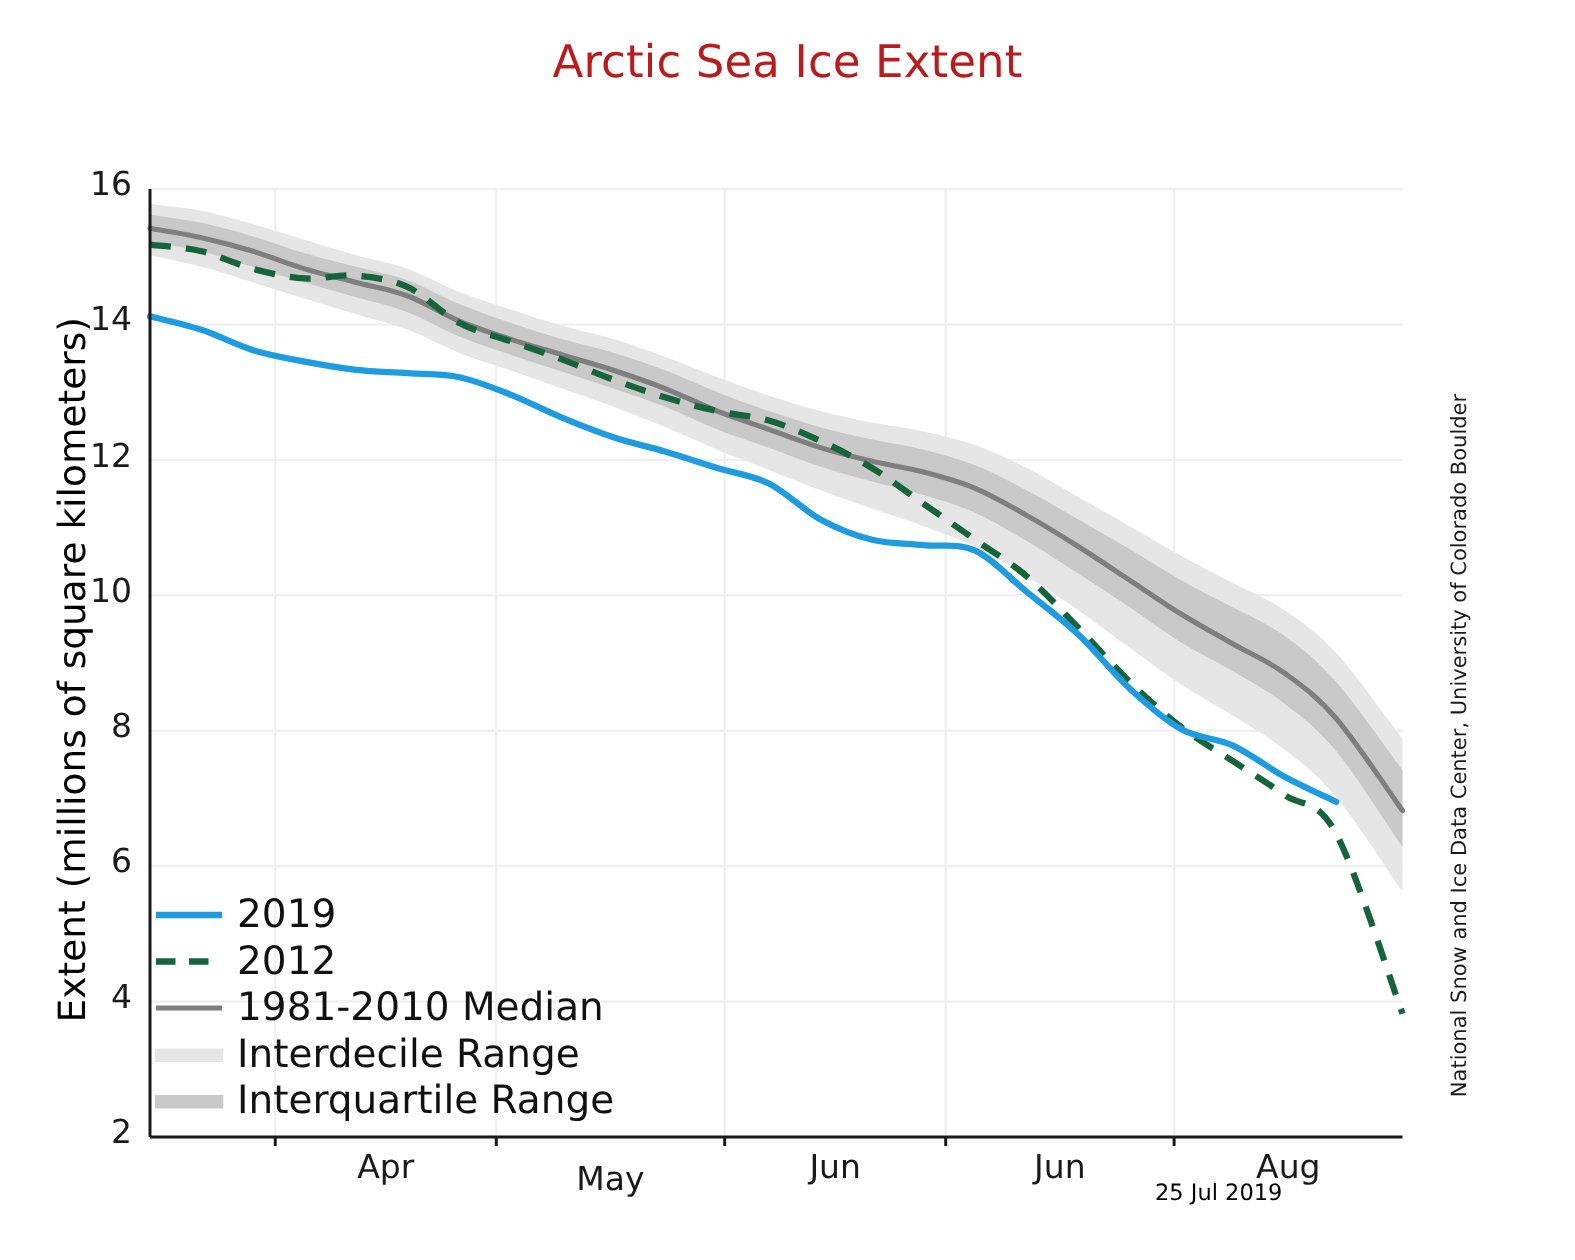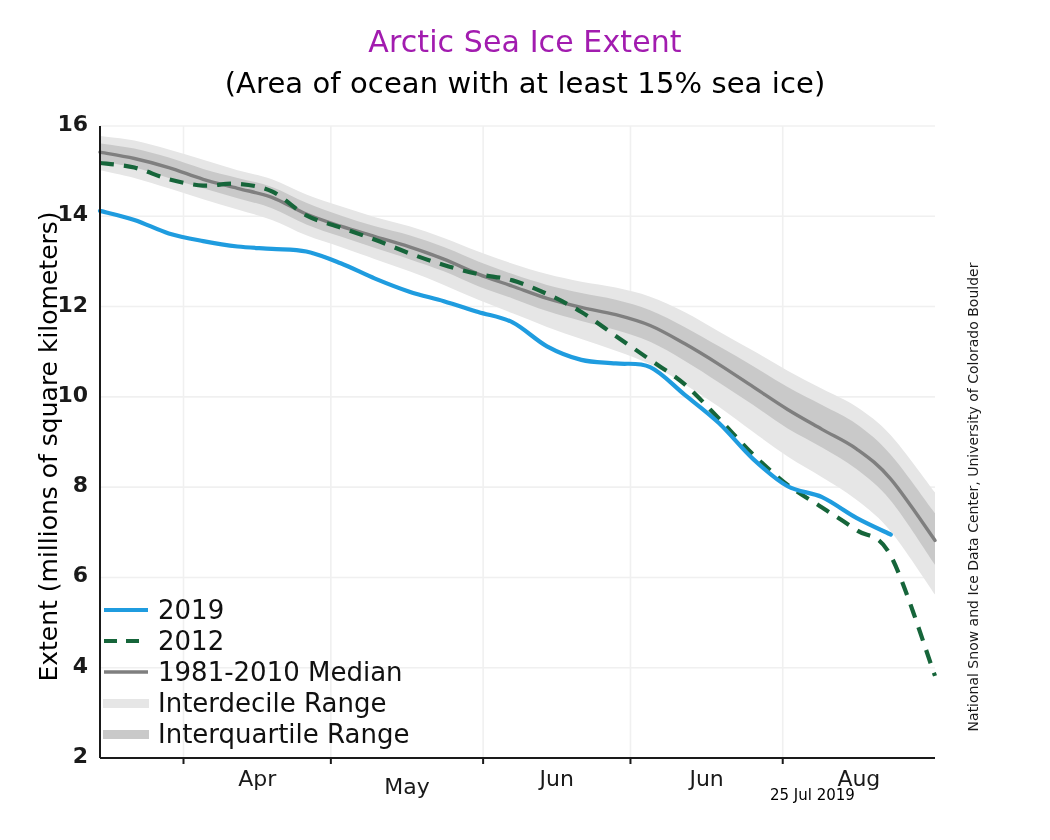--- a/index.html
+++ b/index.html
@@ -25,21 +25,21 @@
     position: absolute;
     left: 0;
     top: 22px;
     width: 1050px;
     text-align: center;
     pointer-events: none;
   }
   .title-line1 {
     font-size: 30px;
     line-height: 40px;
-    color: #a21caf;
+    color: #b91c1c;
     font-family: "DejaVu Sans", sans-serif;
     letter-spacing: 0.1px;
   }
   .title-line2 {
     font-size: 29px;
     line-height: 42px;
     color: #000000;
     font-family: "DejaVu Sans", sans-serif;
     letter-spacing: 0.1px;
   }
@@ -75,21 +75,20 @@
     text-align: left;
     font-size: 15px;
     color: #000000;
   }
   .tick-label-y {
     position: absolute;
     width: 52px;
     text-align: right;
     font-size: 22px;
     color: #1a1a1a;
-    font-weight: bold;
   }
   .tick-label-x {
     position: absolute;
     width: 120px;
     text-align: center;
     font-size: 22px;
     color: #1a1a1a;
   }
   .legend {
     position: absolute;
@@ -116,21 +115,20 @@
   }
   svg { display: block; }
 </style>
 </head>
 <body>
 
 <div id="figure">
 
   <div class="title-block">
     <div class="title-line1">Arctic Sea Ice Extent</div>
-    <div class="title-line2">(Area of ocean with at least 15% sea ice)</div>
   </div>
 
   <div class="ylabel">Extent (millions of square kilometers)</div>
 
   <div class="credit">National Snow and Ice Data Center, University of Colorado Boulder</div>
 
   <div class="datestamp">25 Jul 2019</div>
 
   <svg id="plot" width="1050" height="840">
       <rect x="100" y="126" width="835" height="632" fill="#ffffff"></rect>

